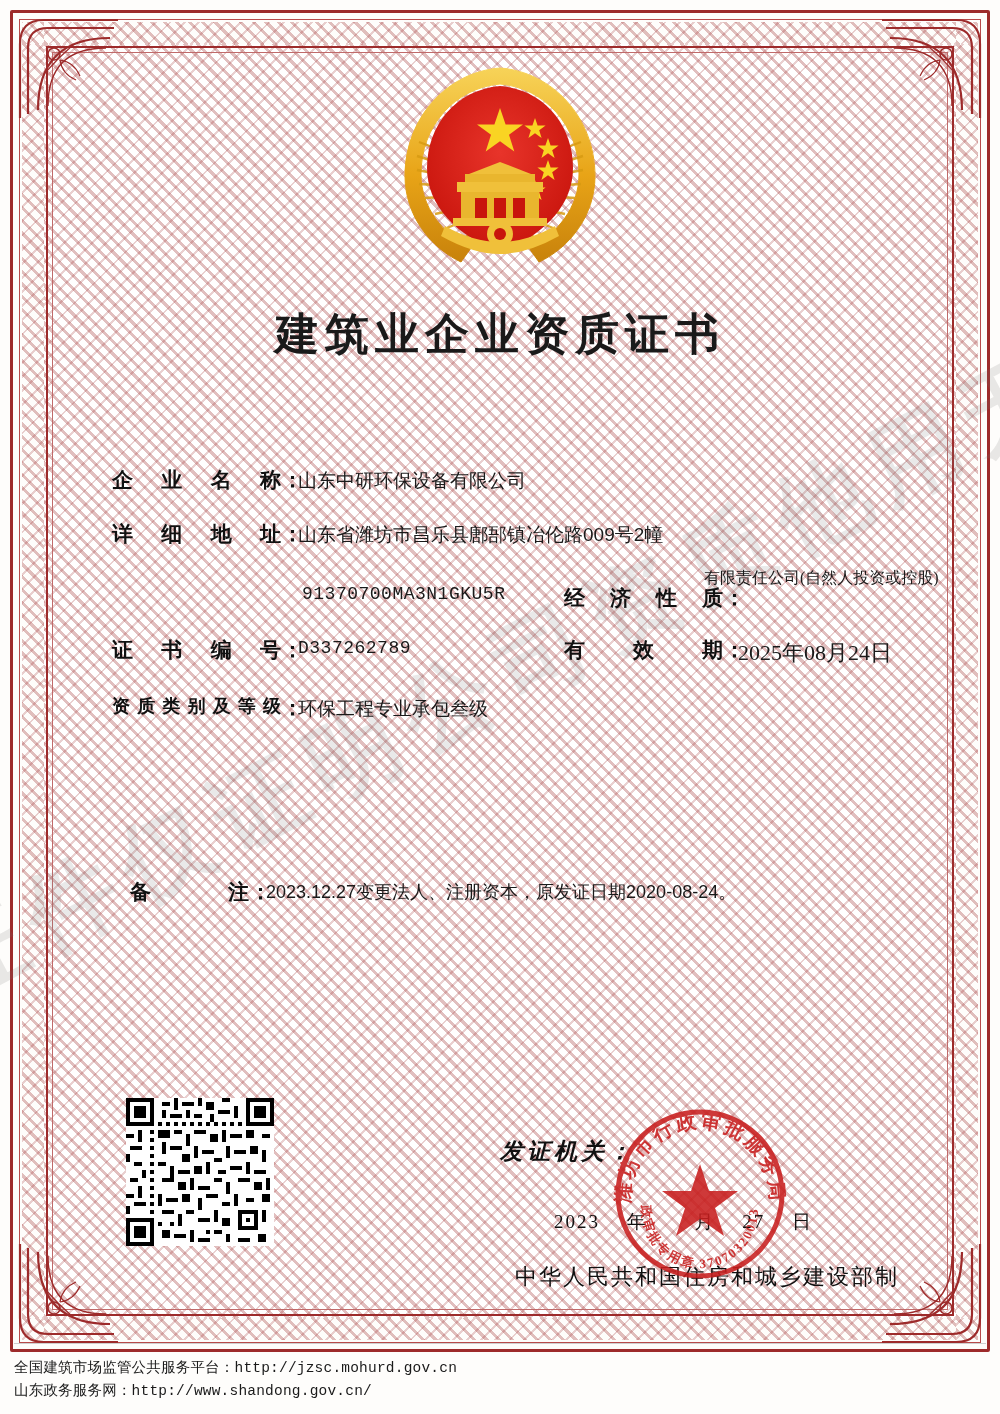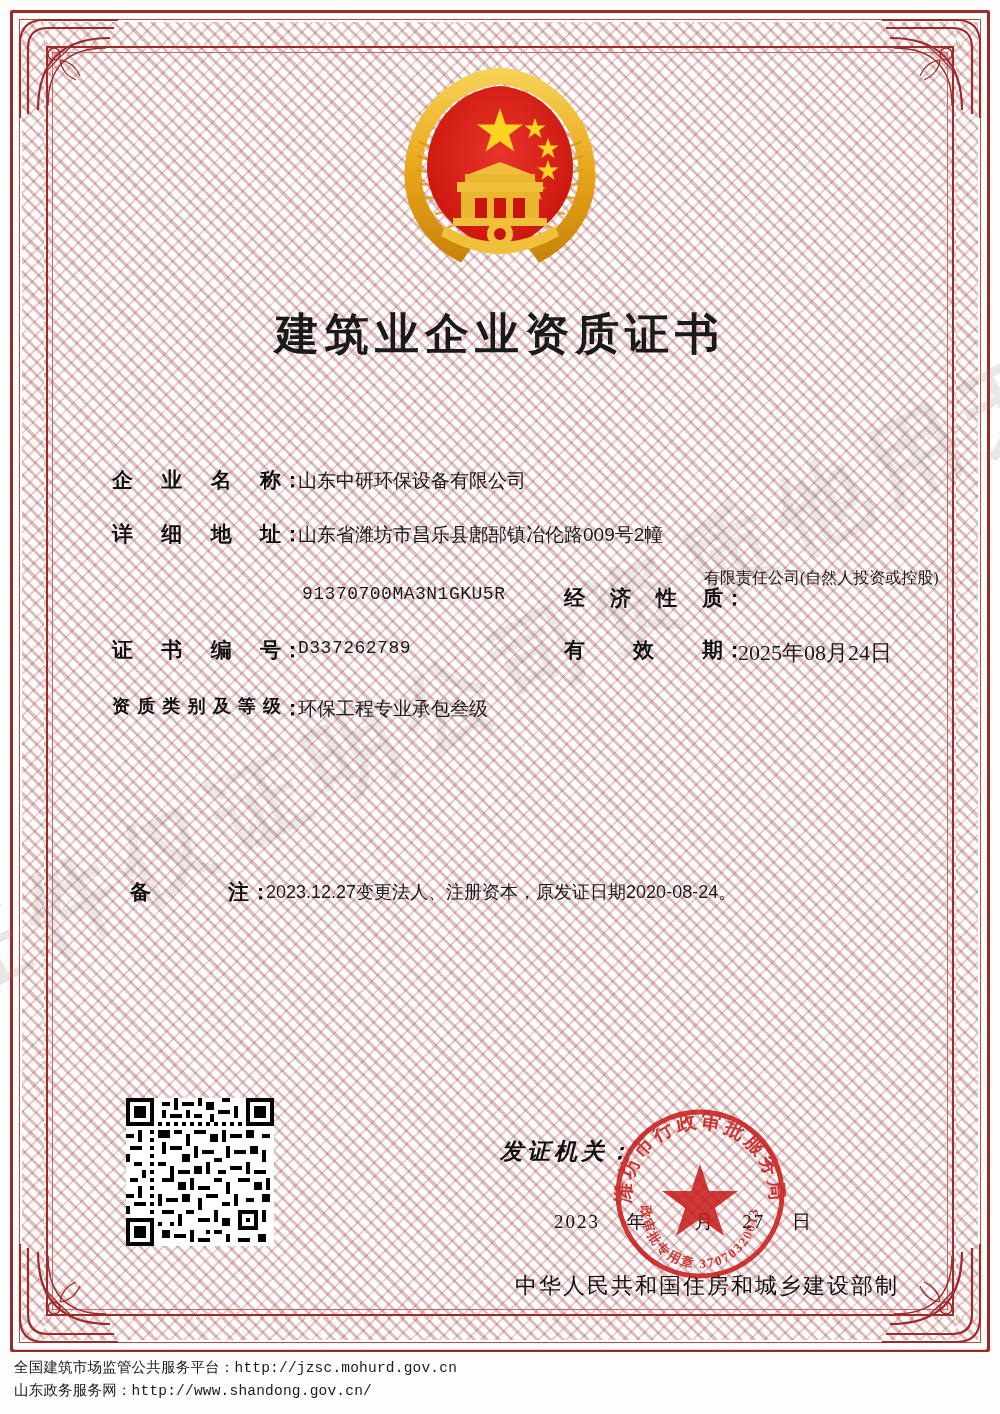--- a/index.html
+++ b/index.html
@@ -183,21 +183,21 @@
   }
   .date-line {
     margin-top: 42px;
     font-size: 19px;
     color: #111;
     letter-spacing: 2px;
     padding-left: 44px;
   }
   .date-line span { margin: 0 10px; }
   .ministry {
-    margin-top: 36px;
+    margin-top: 27px;
     font-size: 22px;
     letter-spacing: 2px;
     color: #111;
     text-align: center;
     font-weight: 500;
     padding-right: 6px;
   }
 
   
   .seal {
@@ -208,21 +208,21 @@
     pointer-events: none;
     opacity: 0.88;
   }
 
   
   .footer {
     position: absolute;
     left: 14px; bottom: 12px;
     width: 972px;
     border-top: 1px solid #cfcfcf;
-    padding-top: 7px;
+    padding-top: 13px;
     z-index: 6;
   }
   .footer div {
     font-family: "Liberation Mono", "DejaVu Sans Mono", monospace;
     font-size: 14.5px;
     color: #1a1a1a;
     line-height: 1.55;
     letter-spacing: 0.2px;
   }
 </style>

